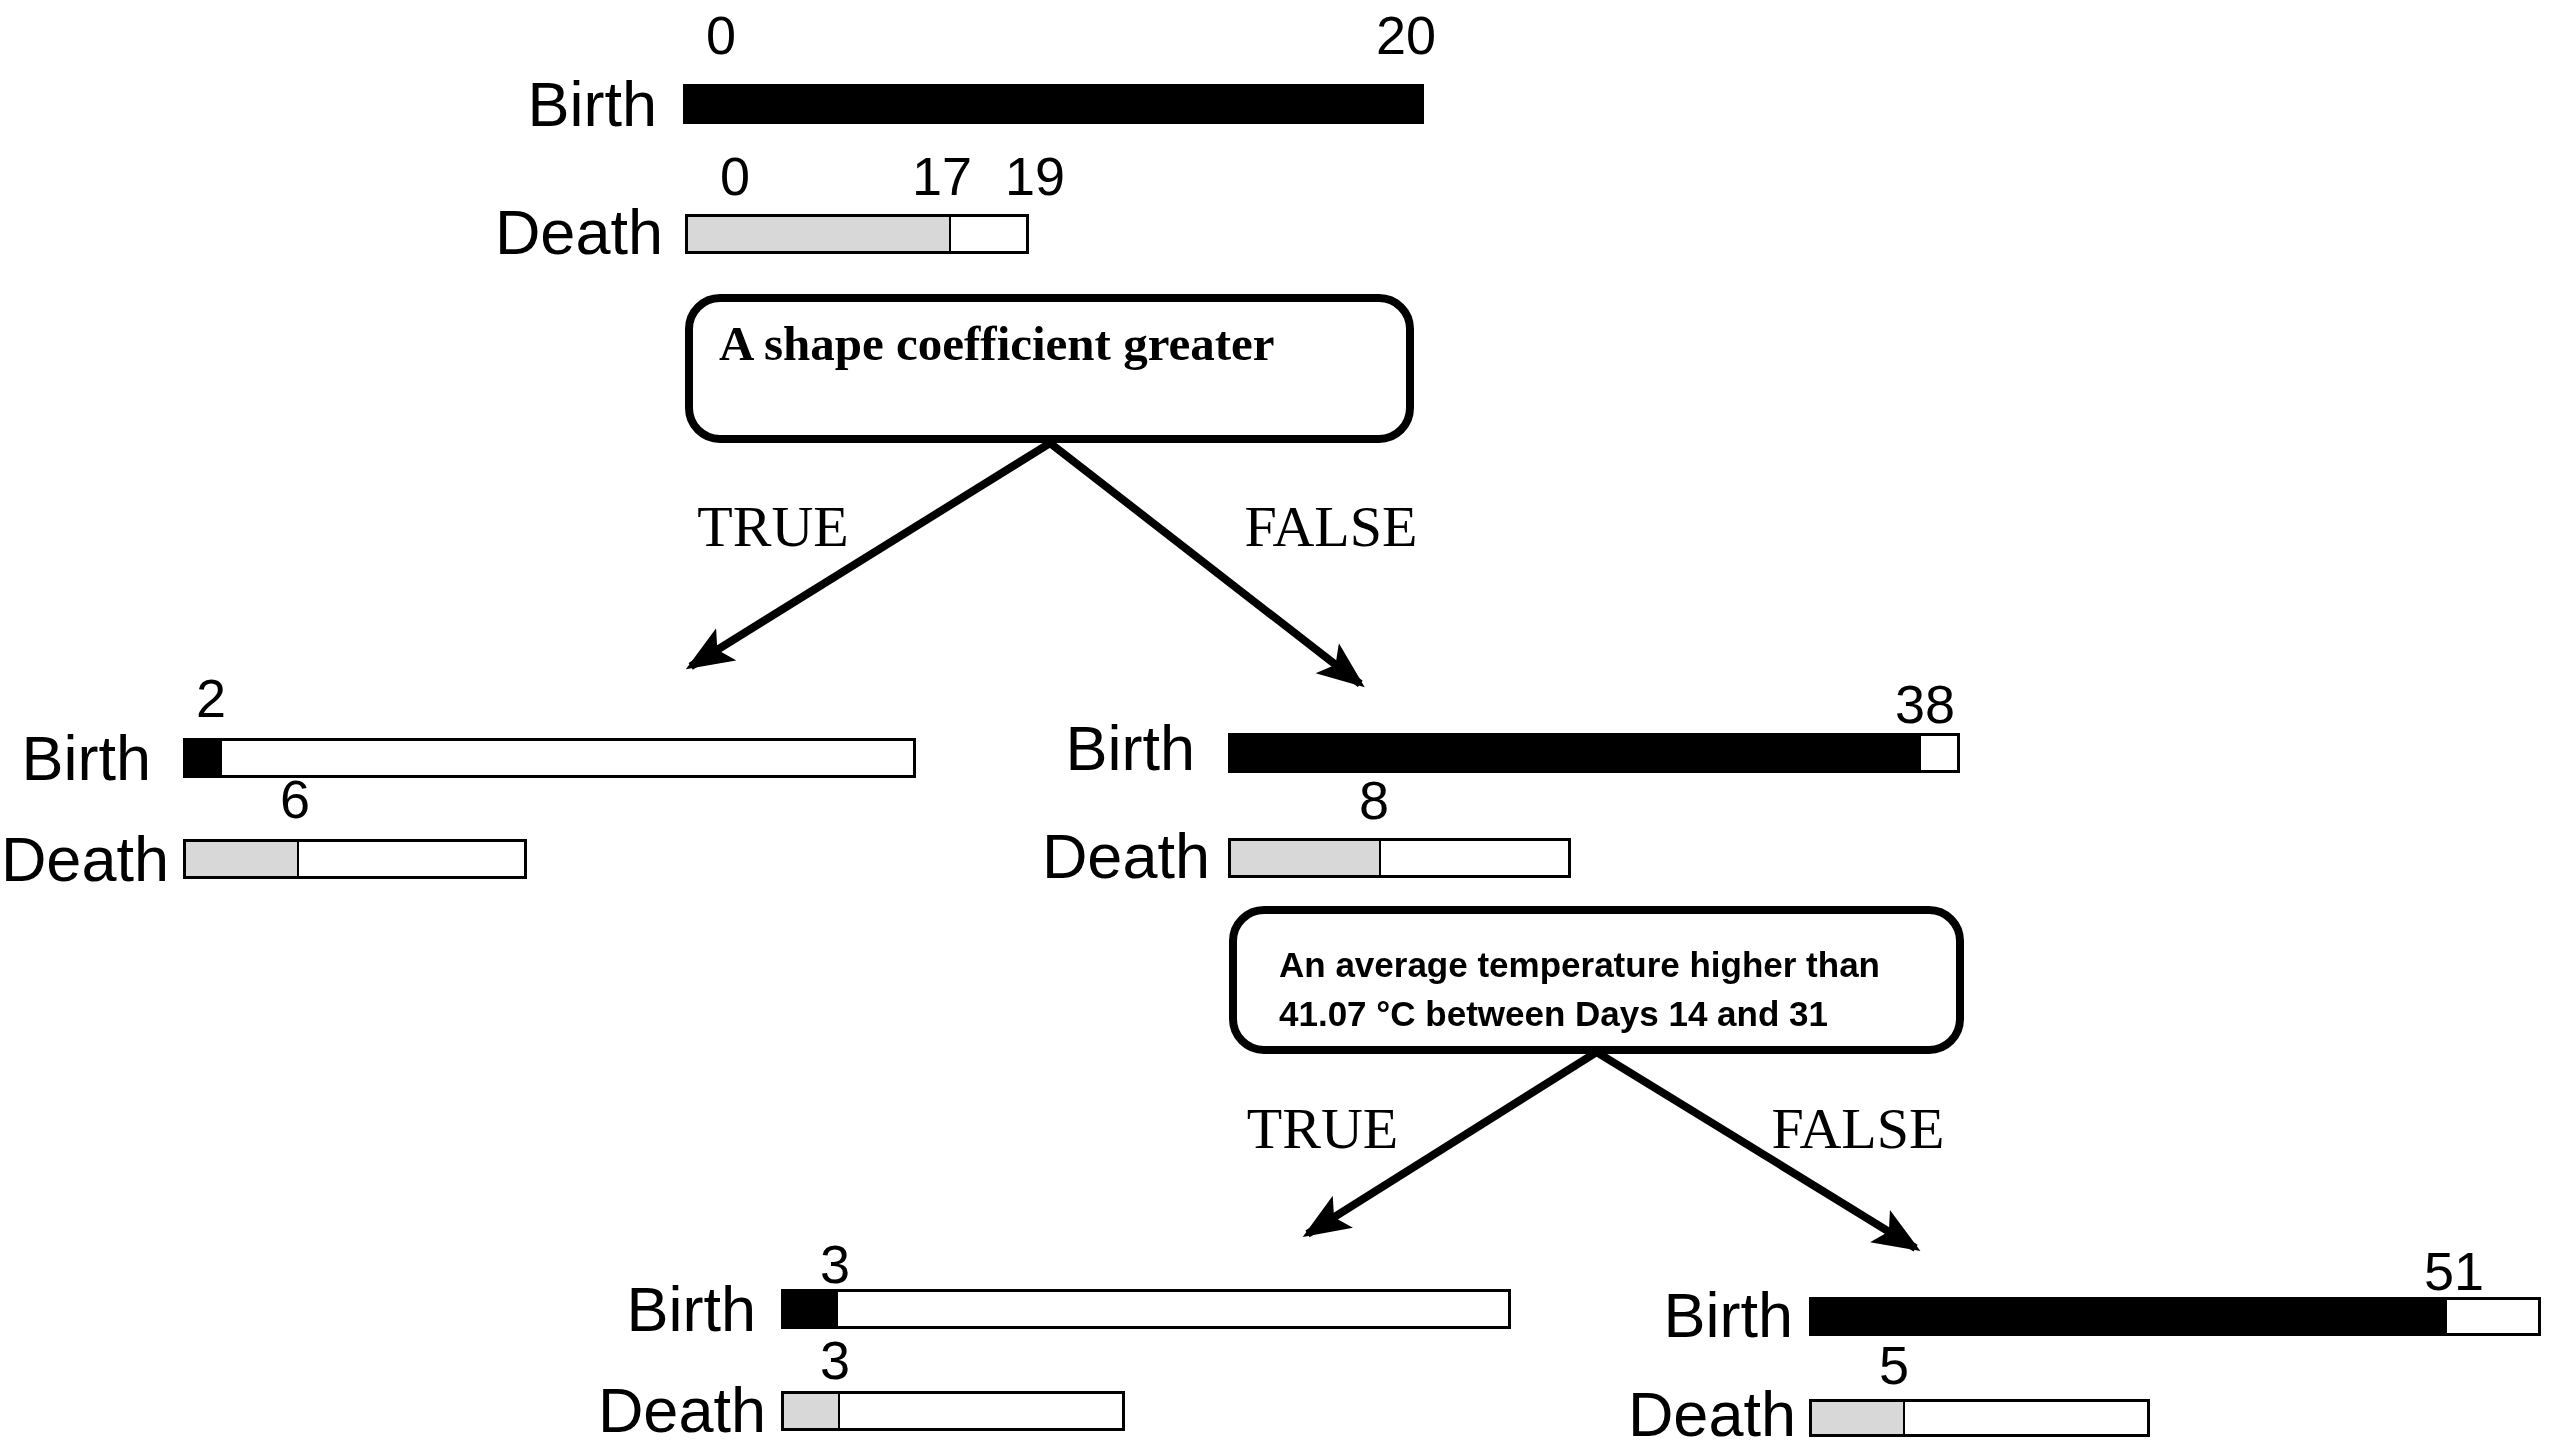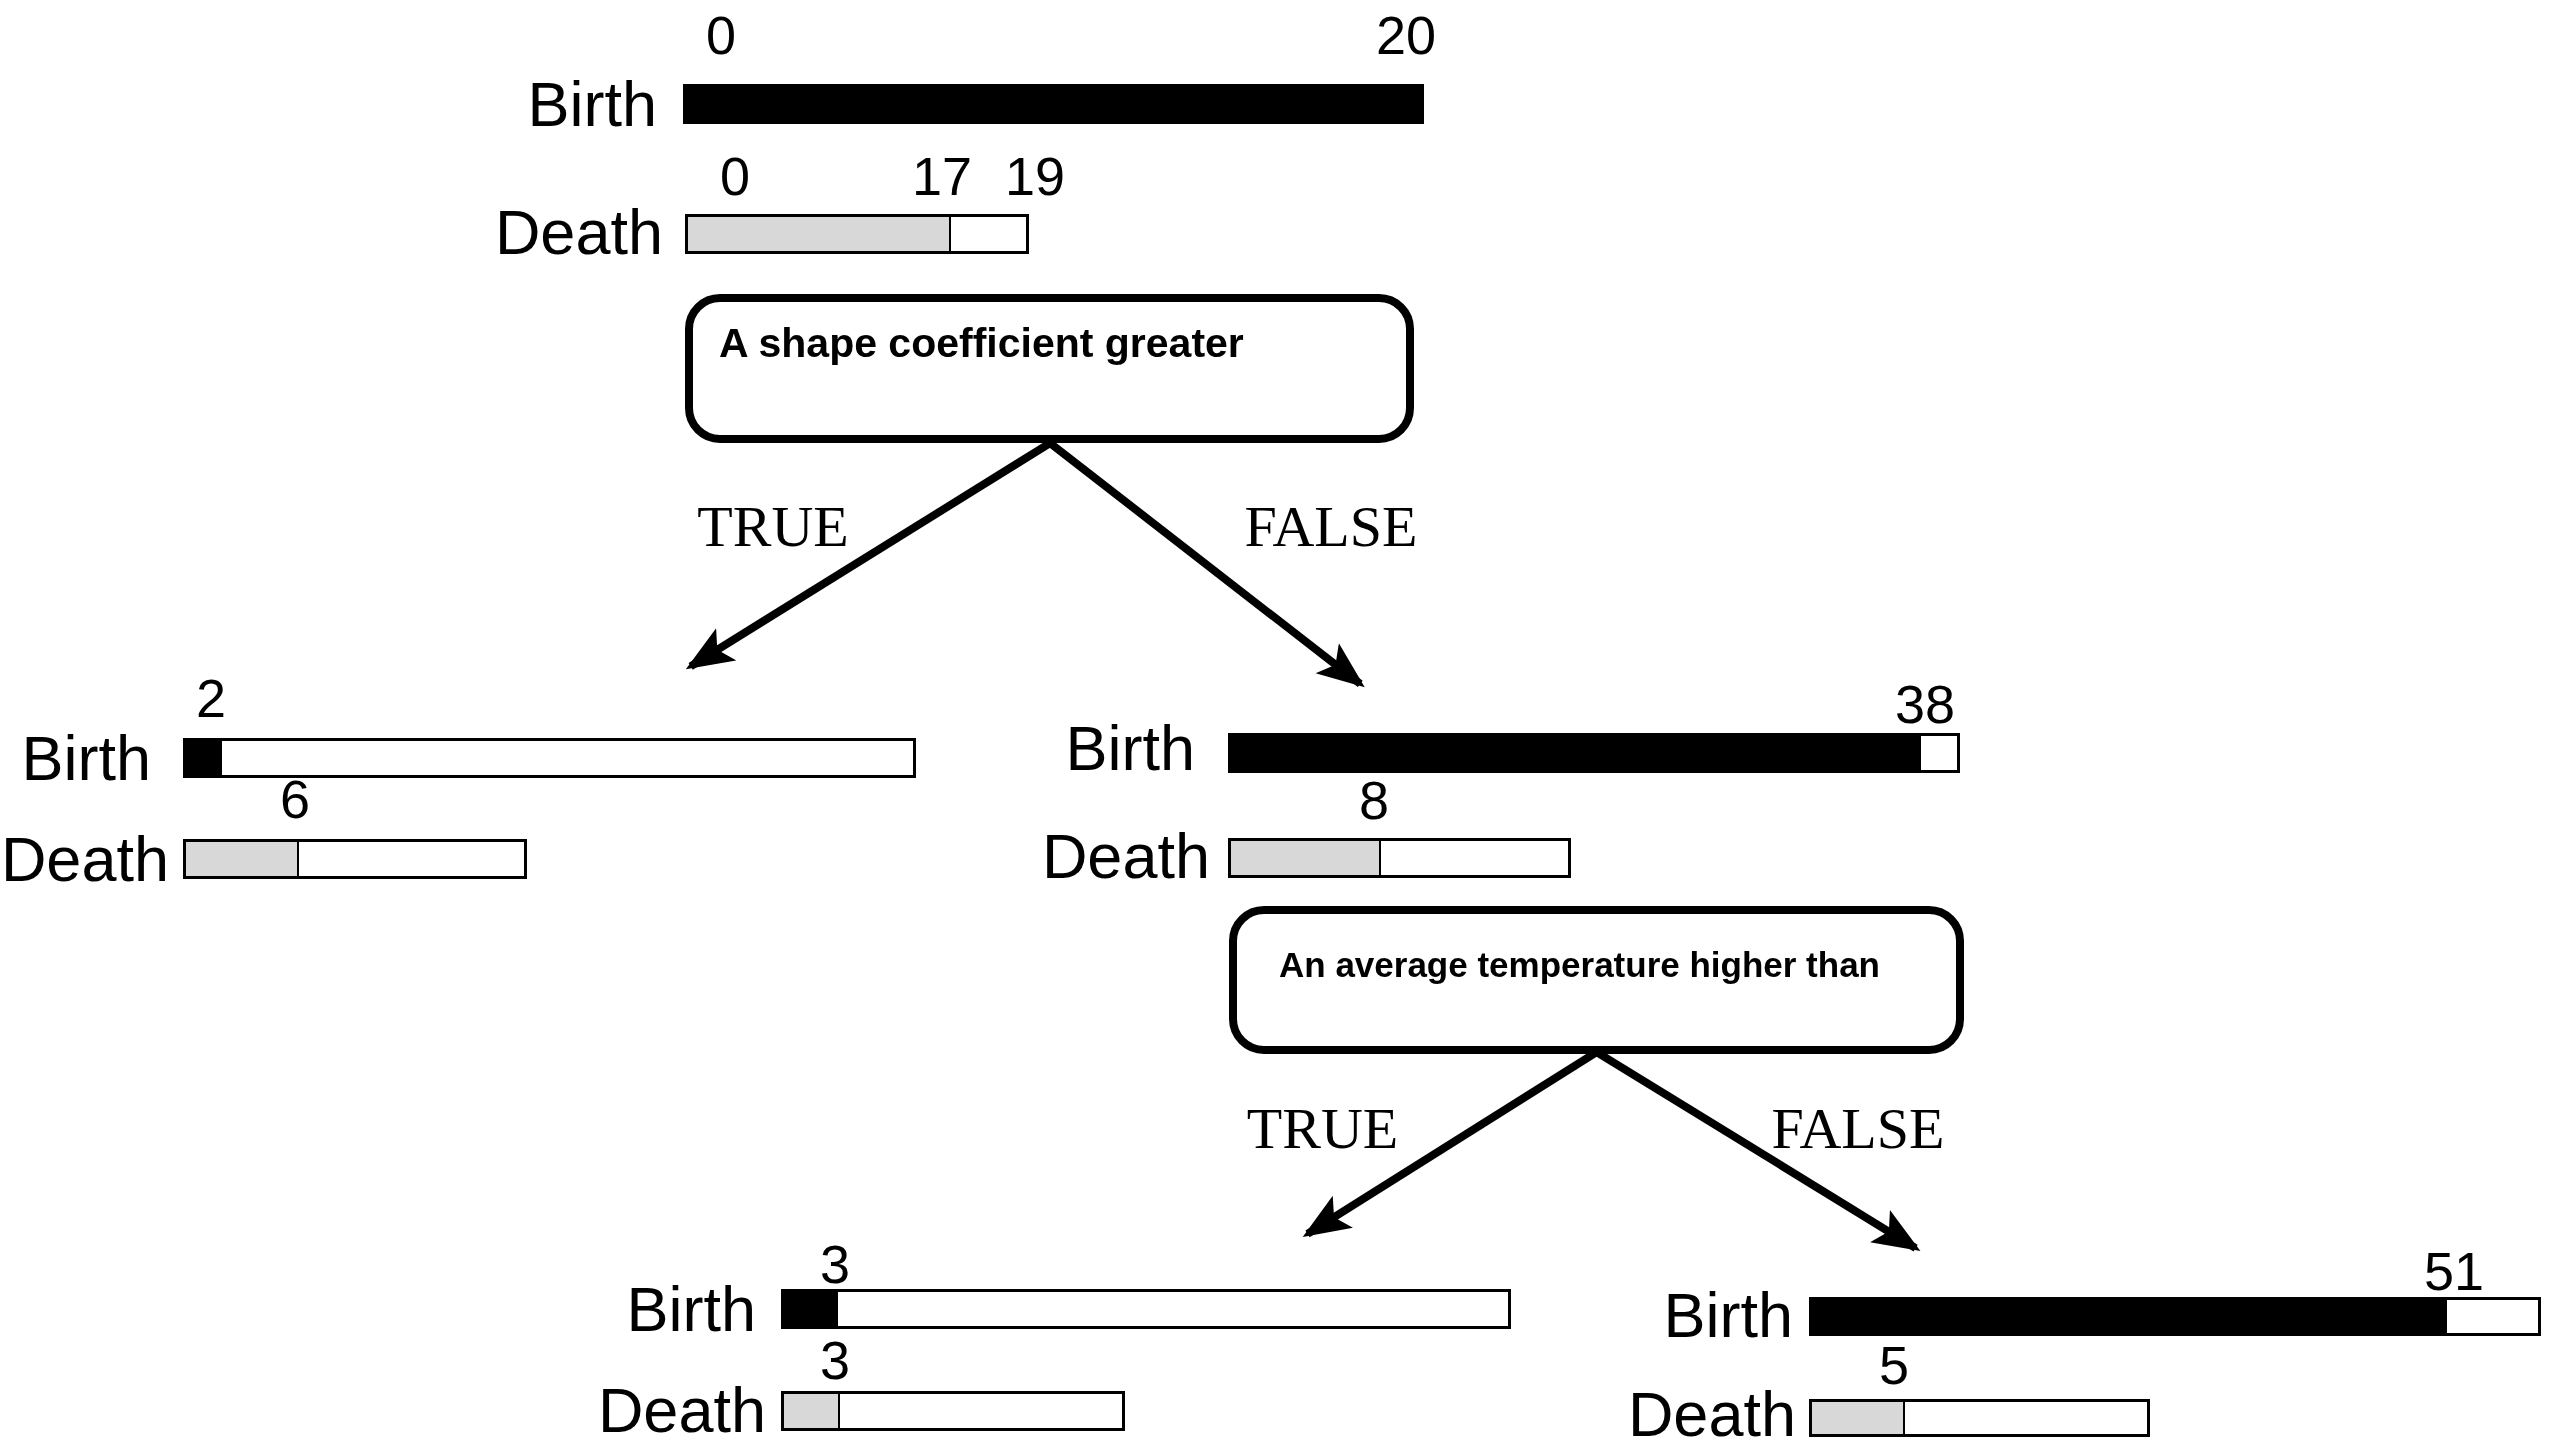--- a/index.html
+++ b/index.html
@@ -41,21 +41,21 @@
     position:absolute;
     box-sizing:border-box;
     border:8px solid #000;
     border-radius:35px;
     background:#fff;
     font-family:"Liberation Sans",sans-serif;
     font-weight:bold;
     white-space:nowrap;
   }
   .dbox .line{white-space:nowrap;}
-  #box1{font-size:41px;line-height:59px;padding:12.3px 0 0 26px;}
+  #box1{font-size:49px;line-height:59px;padding:12.3px 0 0 26px;font-family:Liberation Serif, serif;}
   #box2{font-size:35px;line-height:49px;padding:26px 0 0 42px;}
   
   .branch{
     position:absolute;
     font-family:"Liberation Serif",serif;
     font-size:58px;line-height:60px;
     text-align:center;white-space:nowrap;
   }
   svg.arrows{position:absolute;left:0;top:0;}
 </style>
@@ -103,20 +103,21 @@
 </div>
 
 <div class="num" style="left:1374px;top:773px">8</div>
 <div class="rowlabel" style="left:958px;top:824px;width:252px">Death</div>
 <div class="bar" style="left:1228px;top:838px;width:343px;height:40px">
   <div class="fill fill-gray" style="width: 44.4444%;"></div>
 </div>
 
 <div class="dbox" id="box2" style="left:1229px;top:906px;width:735px;height:148px">
   <div class="line">An average temperature higher than</div>
+  <div class="line">41.07 °C between Days 14 and 31</div>
 </div>
 
 <div class="branch" style="left:1239px;top:1099px;width:167px">TRUE</div>
 <div class="branch" style="left:1768px;top:1099px;width:180px">FALSE</div>
 
 <div class="num" style="left:835px;top:1237px">3</div>
 <div class="rowlabel" style="left:501px;top:1277px;width:255px">Birth</div>
 <div class="bar" style="left:781px;top:1289px;width:730px;height:40px">
   <div class="fill fill-black" style="width: 7.5%;"></div>
 </div>

